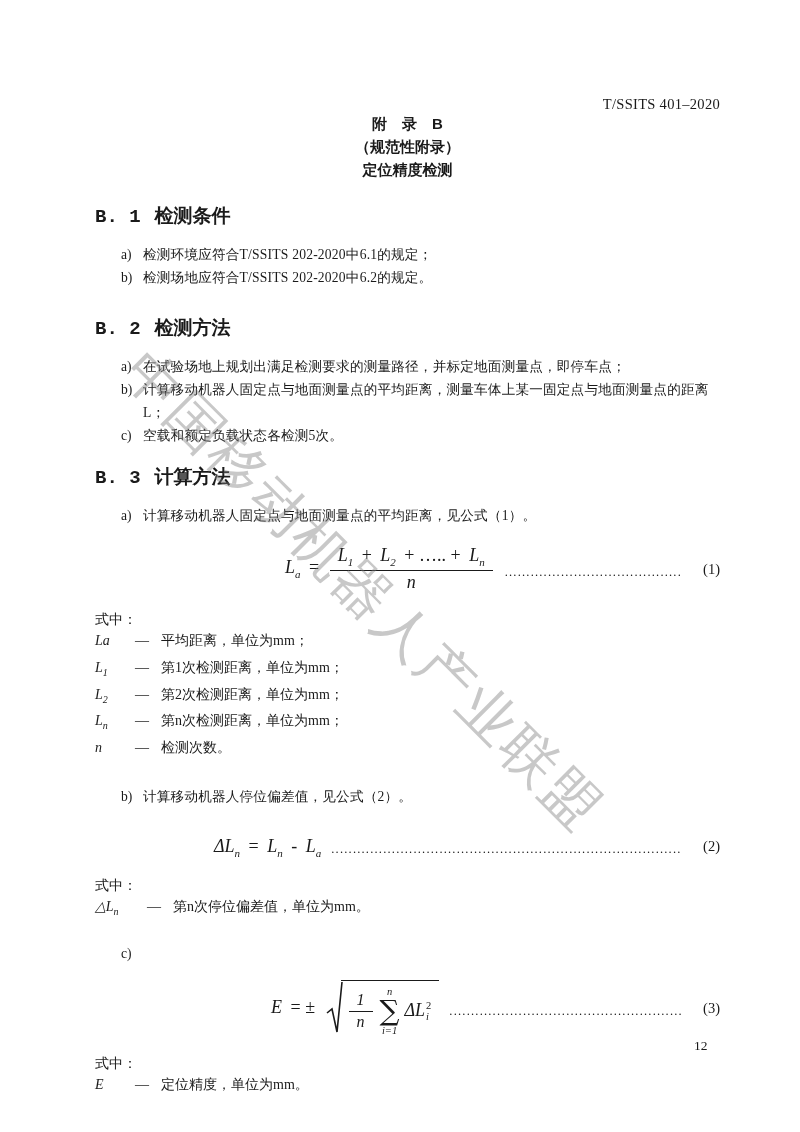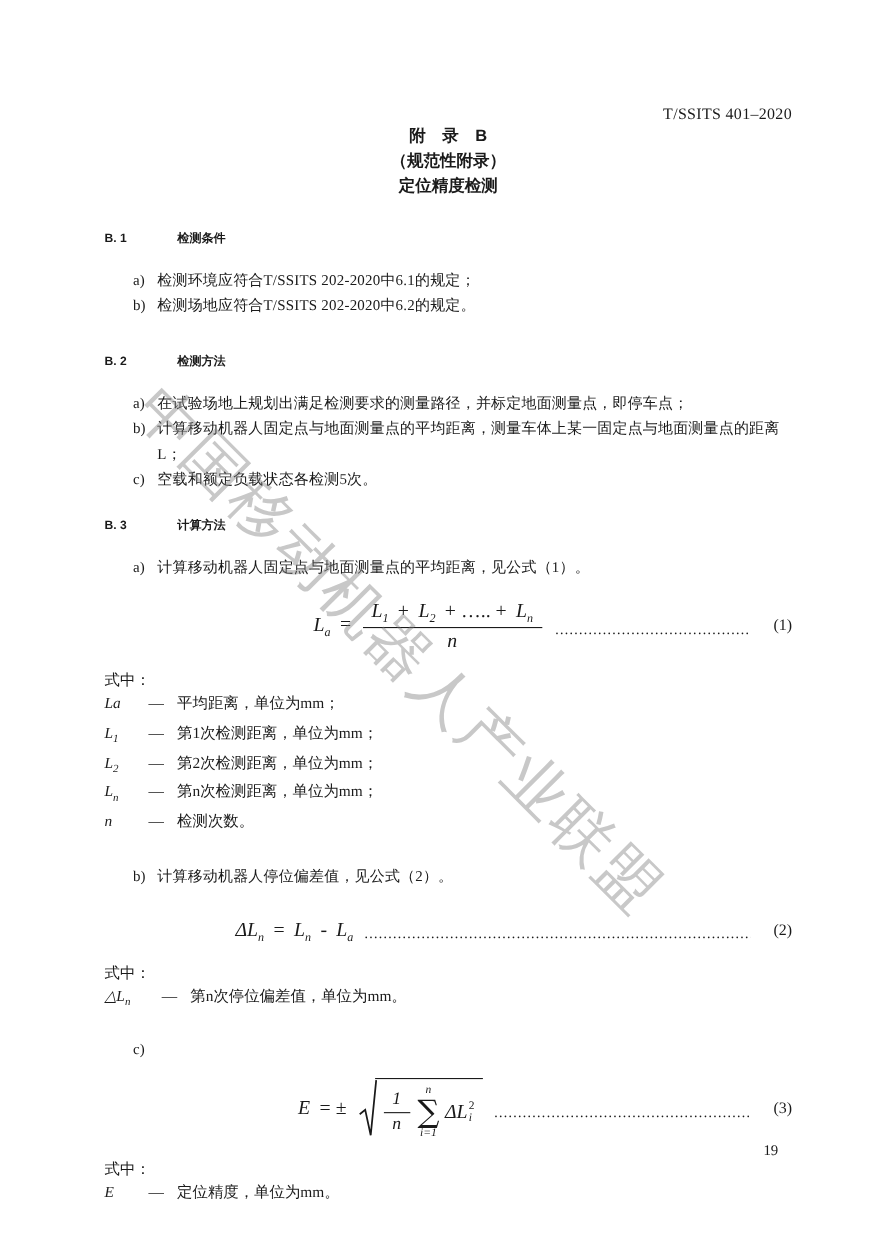--- a/index.html
+++ b/index.html
@@ -20,26 +20,25 @@
     line-height:16px;
   }
   .title-block{text-align:center;}
   .title-line{
     font-family:"Liberation Sans","DejaVu Sans",sans-serif;
     font-weight:700;
     font-size:15px;
     line-height:23px;
   }
   .sec-heading{
-    font-family:Liberation Sans, sans-serif;
+    font-family:Liberation Mono, monospace;
     font-weight:700;
-    font-size:11px;
+    font-size:19px;
     line-height:18px;
     display:flex;
-    gap:32px;
   }
   .sec-heading .h-num{margin-right:14px;}
   .h-b1{margin-top:27px;}
   .h-b2{margin-top:31px;}
   .h-b3{margin-top:22px;}
   .items{margin-top:17px;}
   .item{display:flex;font-size:13.6px;line-height:23px;}
   .item-label{margin-left:26px;width:22px;flex:0 0 22px;}
   .item-text{letter-spacing:.2px;}
   .where-lead{font-size:14px;line-height:21px;}
@@ -296,14 +295,14 @@
       <div class="where-lead">式中：</div>
       <div class="sym-row">
         <span class="sym"><span>E</span></span>
         <span class="dash">—</span>
         <span class="sym-text">定位精度，单位为mm。</span>
       </div>
     </div>
 
   </div>
 
-  <div class="page-number">19</div>
+  <div class="page-number">12</div>
 </div>
 
 </body></html>

